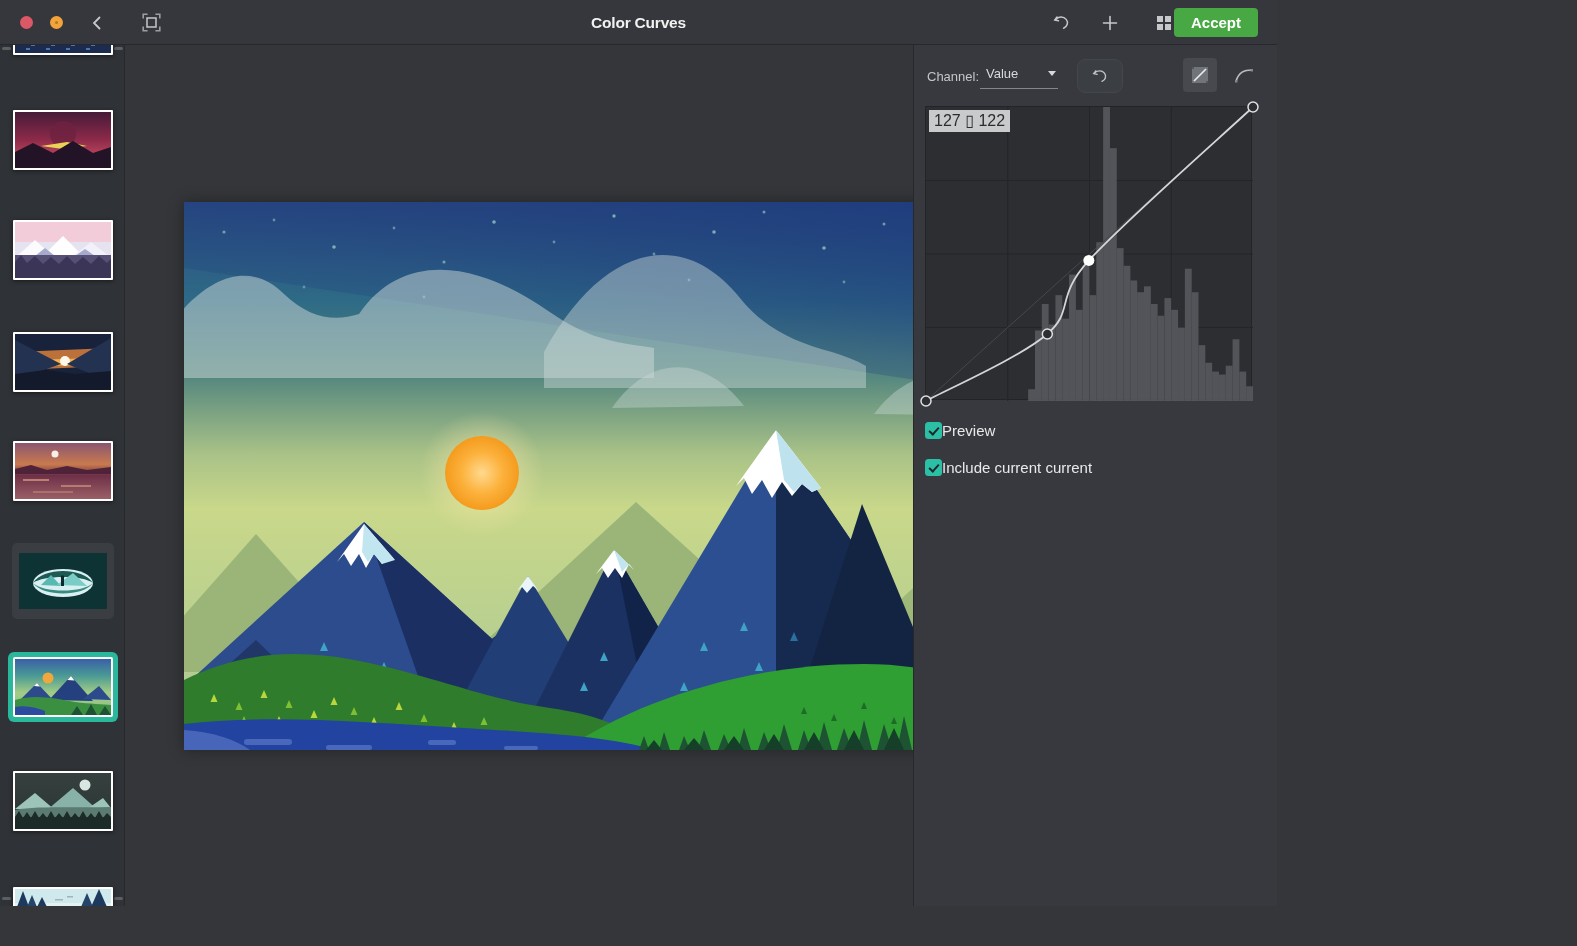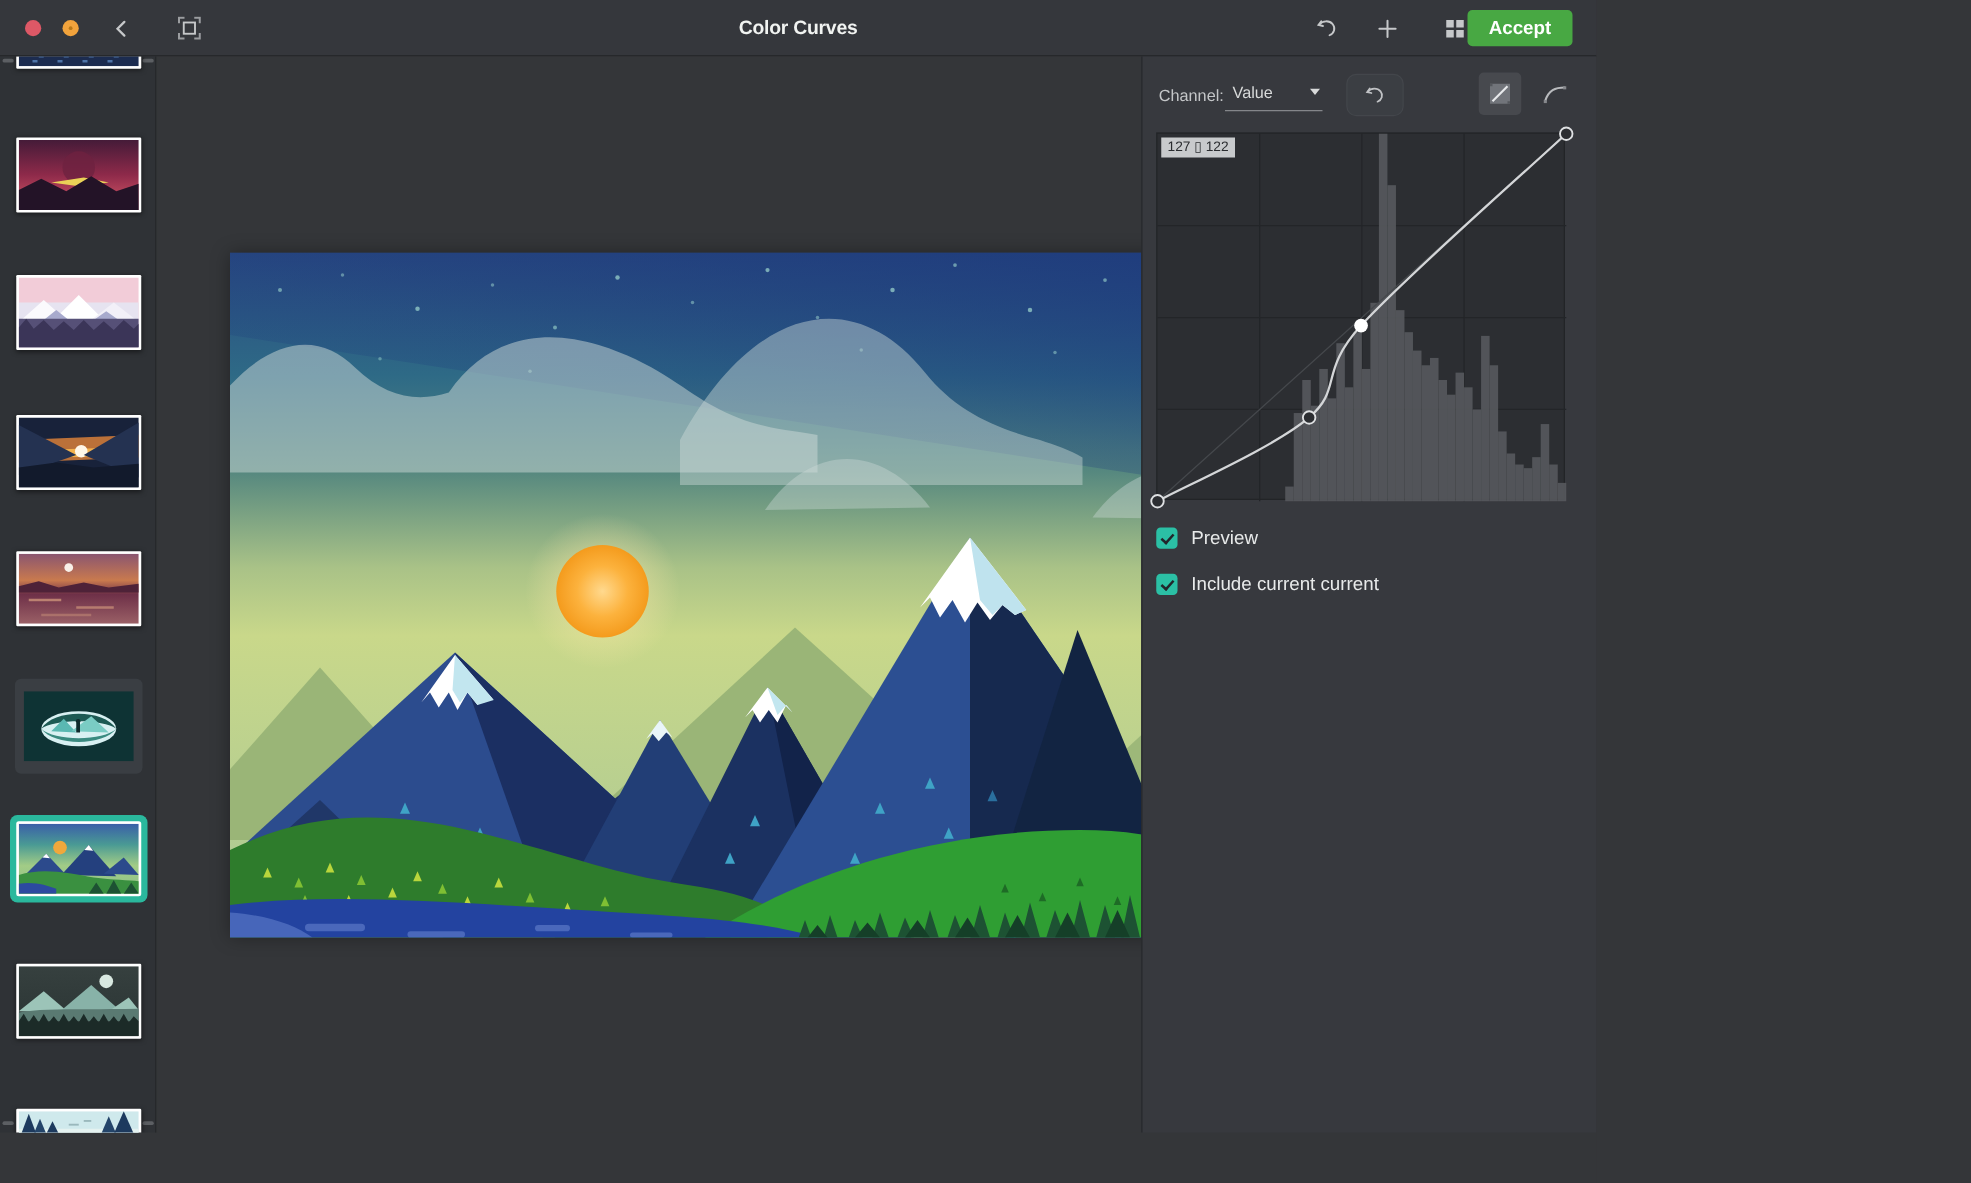--- a/index.html
+++ b/index.html
@@ -61,23 +61,23 @@
     align-items:center; justify-content:center; color:#c0c2c5; cursor:pointer; }
   .ctype-btn { position:absolute; top:13px; width:34px; height:34px; border-radius:4px;
     display:flex; align-items:center; justify-content:center; cursor:pointer; }
   .ctype-linear { right:60px; background:#47494e; }
   .ctype-smooth { right:16px; }
 
   .plot { position:absolute; left:11px; top:61px; width:327px; height:294px;
     background:#2c2e32; border:1px solid #222427; }
   .plot svg { position:absolute; left:0; top:0; overflow:visible; }
   .plot-tip { position:absolute; left:3px; top:3px; background:#c8cacc; color:#2a2c2f;
-    font-size:11px; padding:1px 5px 2px; white-space:nowrap; }
-
-  .cbrow { position:absolute; left:11px; display:flex; align-items:flex-start; gap:11px;
+    font-size:16px; padding:1px 5px 2px; white-space:nowrap; }
+
+  .cbrow { position:absolute; left:11px; display:flex; align-items:flex-start; 
     cursor:pointer; }
   .cbrow-1 { top:377px; }
   .cbrow-2 { top:414px; }
   .cb { width:17px; height:17px; background:#2bc0a5; border-radius:3.5px; position:relative; }
   .cb::after { content:""; position:absolute; left:3.5px; top:4.5px; width:8px; height:4px;
     border-left:2.4px solid #22262b; border-bottom:2.4px solid #22262b;
     transform:rotate(-48deg); }
   .cb-label { color:#e8eaea; font-size:15px; }
 
   

